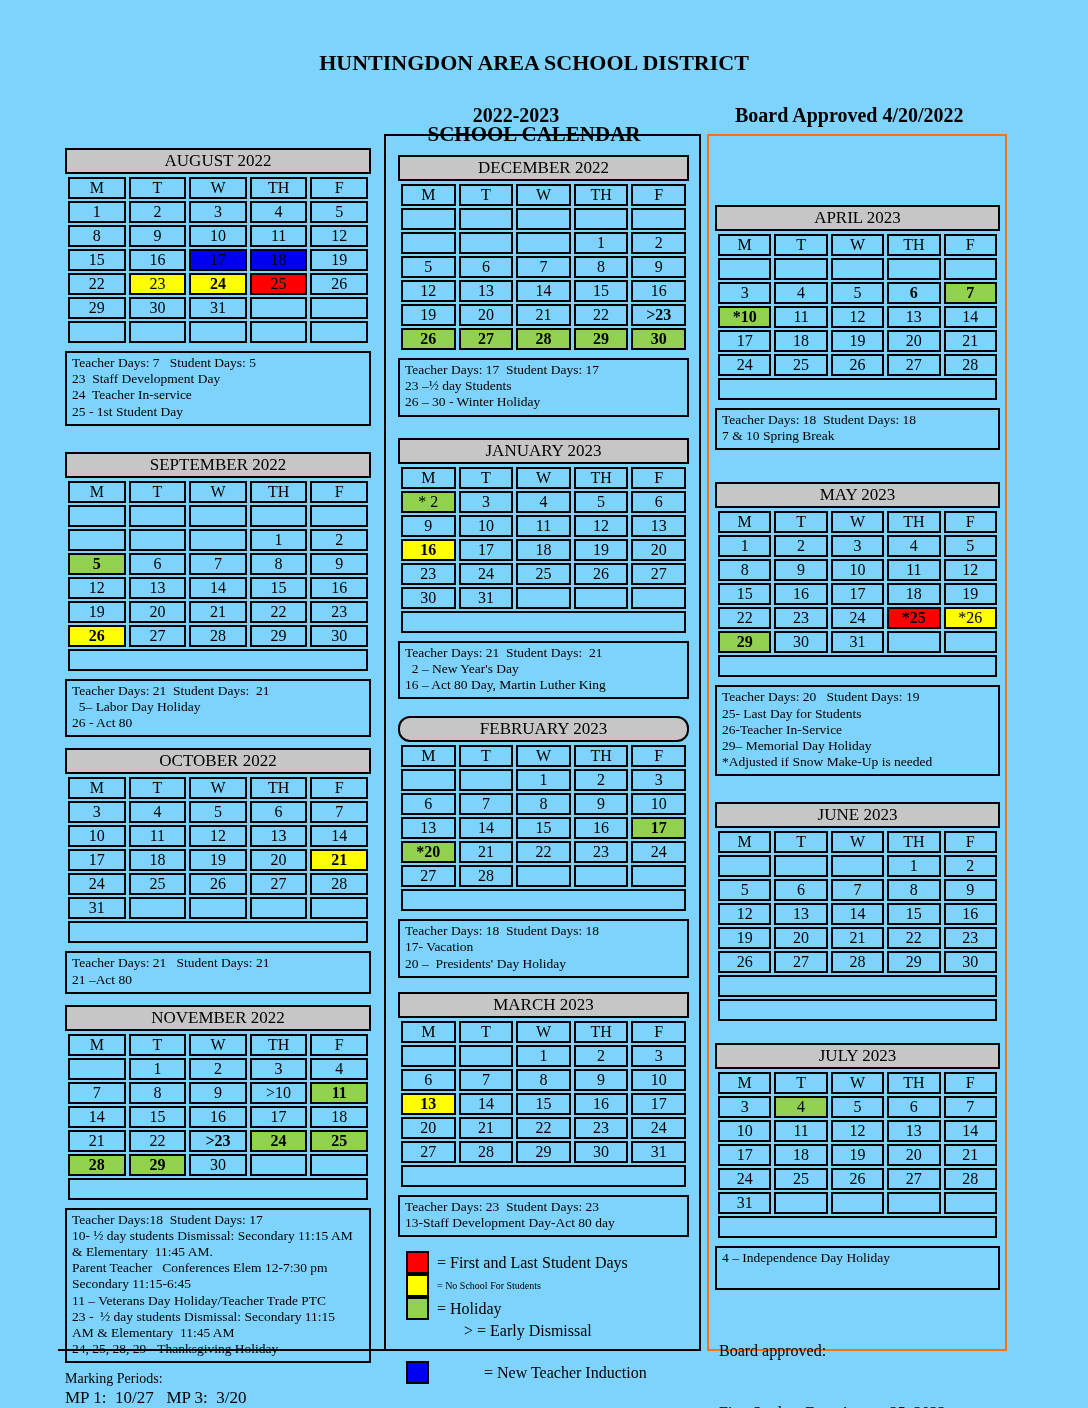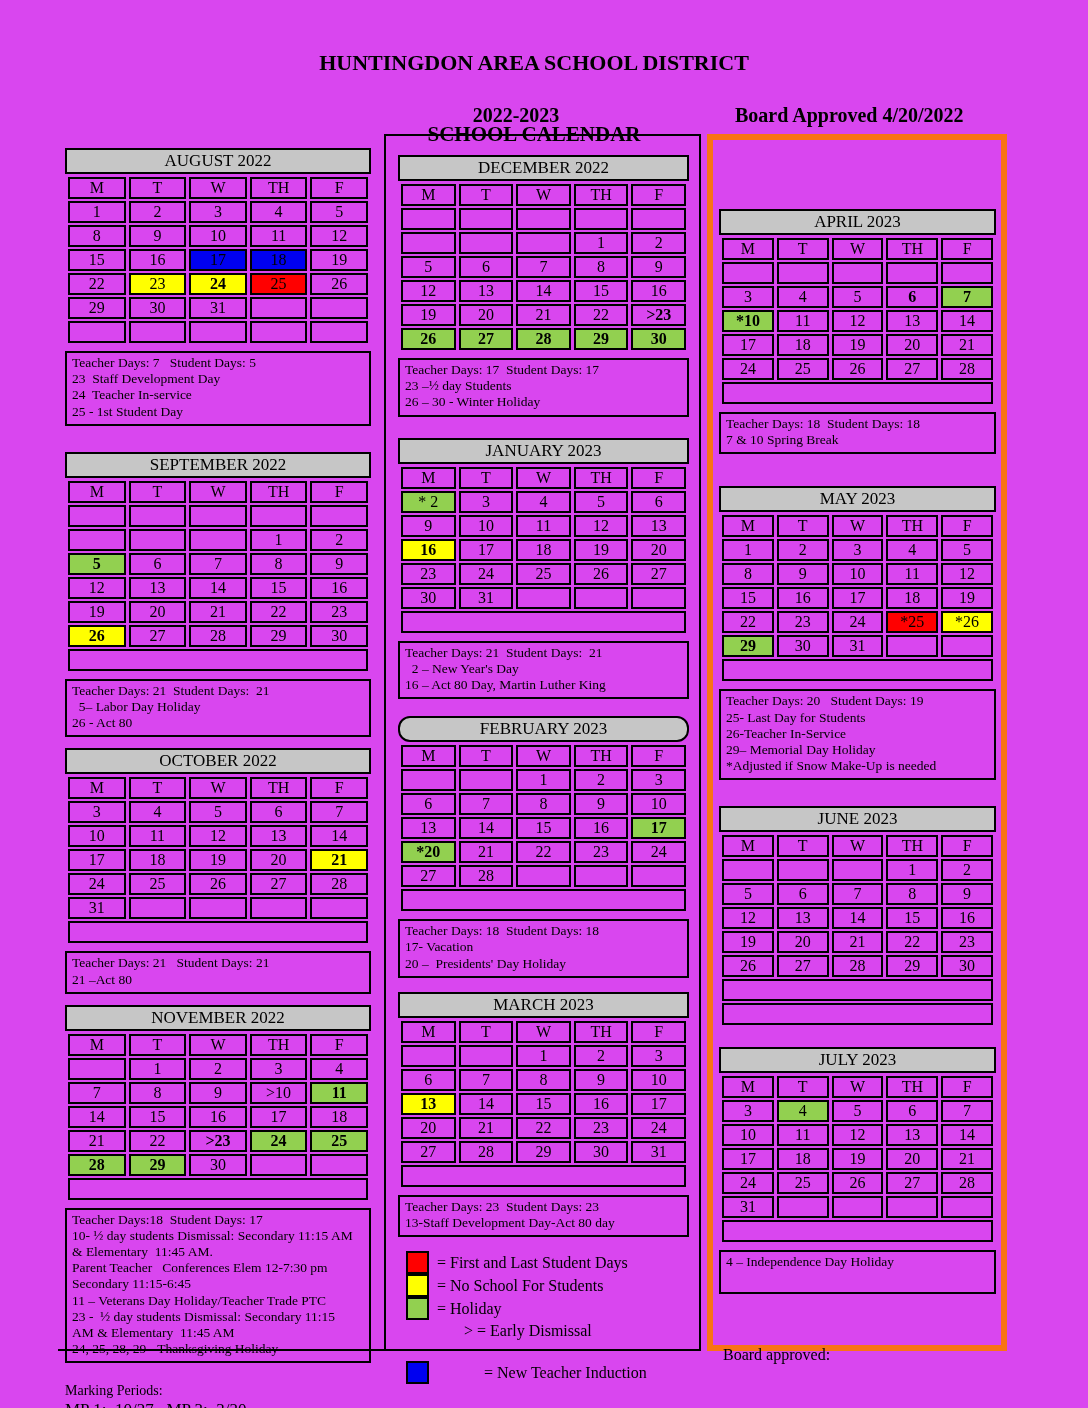--- a/index.html
+++ b/index.html
@@ -1,72 +1,72 @@
 <!DOCTYPE html>
 <html><head>
 <meta charset="utf-8">
 <style>
   html,body { margin:0; padding:0; background:#fff; }
   .page {
-    position:relative; width:1088px; height:1408px; background:#d946ef;
+    position:relative; width:1088px; height:1408px; background:#7dd3fc;
     font-family:"Liberation Serif","DejaVu Serif",serif; color:#000;
   }
   .hdr1 { position:absolute; top:50px; left:0; width:1068px; text-align:center;
           font-size:22px; font-weight:bold; }
   .hdr2 { position:absolute; top:78px; left:0; width:1068px; text-align:center;
           font-size:21px; font-weight:bold;margin-top:44px; }
   .hdr3 { position:absolute; top:104px; left:0; width:1032px; text-align:center;
           font-size:20px; font-weight:bold; }
   .hdr-approved { position:absolute; top:104px; left:735px; font-size:20px; font-weight:bold; }
 
   .col { position:absolute; box-sizing:border-box; }
   .col-left  { left:65px;  top:148px; width:306px; }
   .col-mid   { left:384px; top:134px; width:317px; height:1217px;
                border:2px solid #000; padding:19px 10px 0 12px; }
   .col-right { left:707px; top:134px; width:300px; height:1217px;
-               border:6px solid #f97316; padding:69px 5px 0 6px; }
+               border:2px solid #f97316; padding:69px 5px 0 6px; }
   .bottom-rule { position:absolute; left:58px; top:1349px; width:328px; height:2px; background:#000; }
 
   .month { margin-bottom:14px; }
   .mtitle { border:2px solid #000; background:#C6C6C6; text-align:center;
             font-size:17px; height:22px; line-height:22px; }
   table.mgrid { border-collapse:separate; border-spacing:3px 2px; table-layout:fixed;
                 width:100%; margin-top:1px; }
   table.mgrid th, table.mgrid td {
     border:2px solid #000; height:18px; text-align:center; font-size:16px;
     padding:0; font-weight:normal; overflow:hidden;
   }
   td.wide { height:9px; }
   .mnotes { border:2px solid #000; margin-top:6px; padding:2px 5px 4px 5px;
             font-size:13.5px; line-height:1.2; white-space:pre-wrap; }
 
   [data-month="august"]    { margin-bottom:26px; }
   [data-month="september"] { margin-bottom:11px; }
   [data-month="october"]   { margin-bottom:11px; }
-  [data-month="november"]  { margin-bottom:20px;  }
+  [data-month="november"]  { margin-bottom:8px;  }
   [data-month="december"]  { margin-bottom:21px; }
   [data-month="january"]   { margin-bottom:17px; }
   [data-month="february"]  { margin-bottom:14px; }
   [data-month="march"]     { margin-bottom:14px; }
   [data-month="april"]     { margin-bottom:32px; }
   [data-month="may"]       { margin-bottom:26px; }
   [data-month="june"]      { margin-bottom:20px; }
   [data-month="july"]      { margin-bottom:8px;  }
   [data-month="july"] .mnotes { min-height:34px; }
 
   .marking { margin-top:6px; font-size:14px; }
   .mp-label { font-size:14px; }
   .mp-line  { font-size:17px; line-height:1.35; white-space:pre-wrap; }
 
   .legend { margin-top:4px; padding-left:8px; }
   .legend-row { display:flex; align-items:center; }
   .swatch { width:23px; height:23px; border:2px solid #000; box-sizing:border-box;
             flex:0 0 auto; }
   .legend-label { margin-left:8px; white-space:pre-wrap; }
-  .lg { font-size:16px; } .sm { font-size:16px; }
+  .lg { font-size:16px; } .sm { font-size:10px; }
   .legend-early { font-size:16px; margin:2px 0 0 58px; }
   .legend-row.induction { margin-top:21px;gap:47px; }
 
   .board { margin-top:10px; padding-left:4px; font-size:16px; line-height:1.28;
            white-space:pre-wrap; }
   .board .u { }
 </style>
 </head>
 <body>
 
@@ -630,21 +630,21 @@
               <td>15</td>
               <td>16</td>
               <td>17</td>
               <td>18</td>
               <td>19</td>
             </tr>
             <tr>
               <td>22</td>
               <td>23</td>
               <td>24</td>
-              <td style="background: rgb(255, 0, 0); font-weight: normal;">*25</td>
+              <td style="background: rgb(255, 0, 0); font-weight: bold;">*25</td>
               <td style="background: rgb(255, 255, 0);">*26</td>
             </tr>
             <tr>
               <td style="background: rgb(146, 208, 80); font-weight: bold;">29</td>
               <td>30</td>
               <td>31</td>
               <td></td>
               <td></td>
             </tr>
             <tr>

